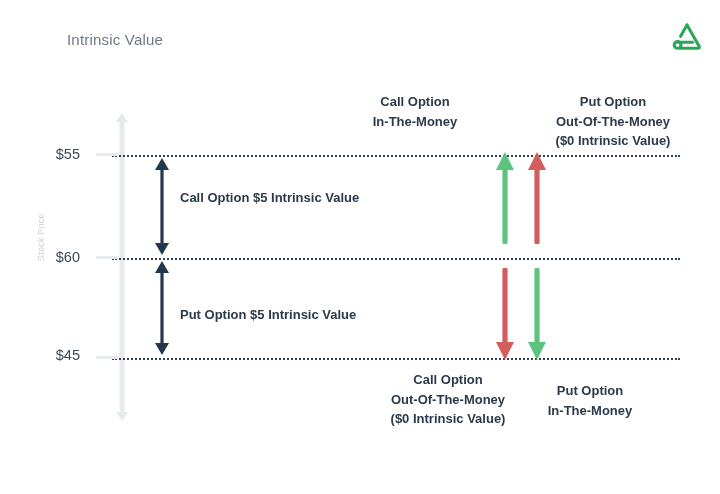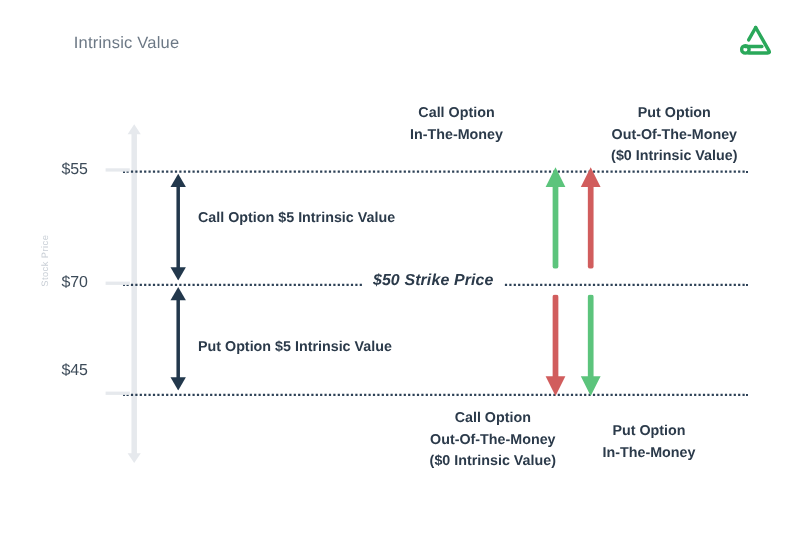--- a/index.html
+++ b/index.html
@@ -91,21 +91,21 @@
     right: 0;
     width: 60px;
     text-align: right;
     font-size: 14.5px;
     font-weight: 400;
     color: #3c4a58;
     white-space: nowrap;
   }
   .tick-label.t55 { top: 146px; left: 20px; }
   .tick-label.t50 { top: 249px; left: 20px; }
-  .tick-label.t45 { top: 329px; left: 20px; }
+  .tick-label.t45 { top: 347px; left: 20px; }
 
   
   .strike-label {
     position: absolute;
     left: 330px;
     top: 247px;
     background: #ffffff;
     padding: 0 9px;
     font-size: 14.5px;
     font-weight: 700;
@@ -188,24 +188,23 @@
 
   <div class="gridline g55"></div>
   <div class="gridline g50"></div>
   <div class="gridline g45"></div>
 
   <div class="tick" style="top:153px"></div>
   <div class="tick" style="top:256px"></div>
   <div class="tick" style="top:356px"></div>
 
   <div class="tick-label t55">$55</div>
-  <div class="tick-label t50">$70</div>
+  <div class="tick-label t50">$60</div>
   <div class="tick-label t45">$45</div>
 
-  <div class="strike-label">$50 Strike Price</div>
 
   <div class="measure m-call">
     <svg width="20" height="97" viewBox="0 0 20 97" preserveAspectRatio="none">
       <line x1="10" y1="9" x2="10" y2="88" stroke="#22384c" stroke-width="3.2"></line>
       <path d="M10 0 L17 12 L3 12 Z" fill="#22384c"></path>
       <path d="M10 97 L17 85 L3 85 Z" fill="#22384c"></path>
     </svg>
   </div>
   <div class="measure-text mt-call">
     <span>Call Option</span>

